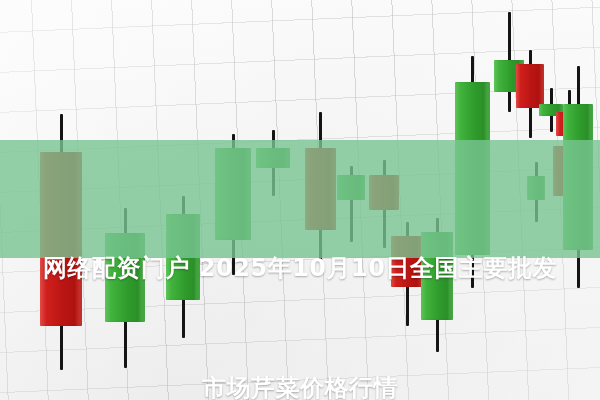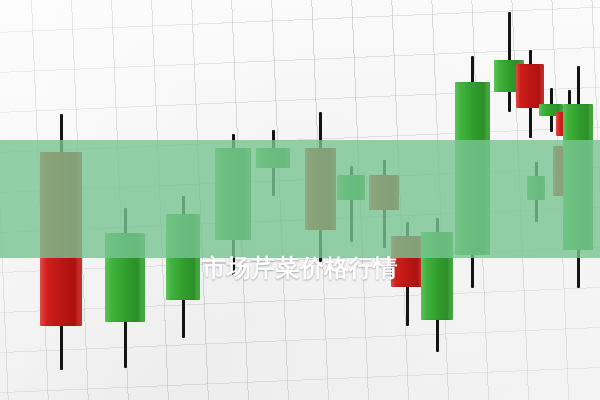--- a/index.html
+++ b/index.html
@@ -168,16 +168,17 @@
       </div>
       <div class="candle" style="left: 0px; top: 0px;">
         <div class="wick" style="left: 576.5px; top: 66px; height: 222px;"></div>
         <div class="body up" style="left: 563px; top: 104px; width: 30px; height: 146px;"></div>
       </div>
     </div>
 
   <div id="band" style="top: 140px; height: 118px; background: rgb(120, 196, 146); opacity: 0.8;"></div>
 
   <div id="title-block" style="top: 168px; color: rgb(255, 255, 255);">
+    <div>网络配资门户 2025年10月10日全国主要批发</div>
     <div>市场芹菜价格行情</div>
   </div>
 
 </div>
 
 </body></html>

